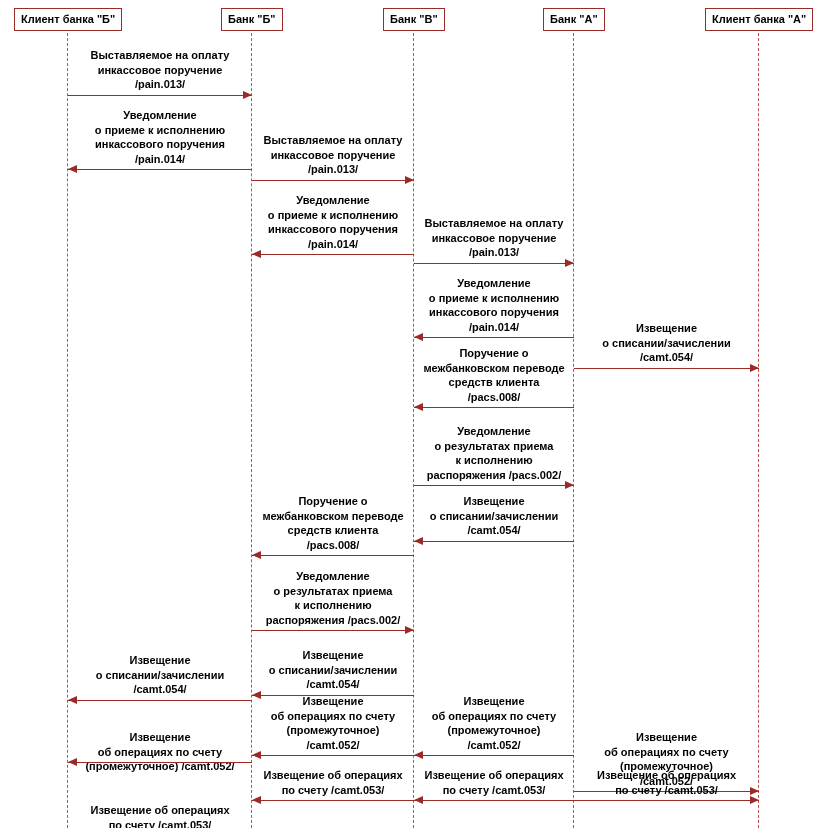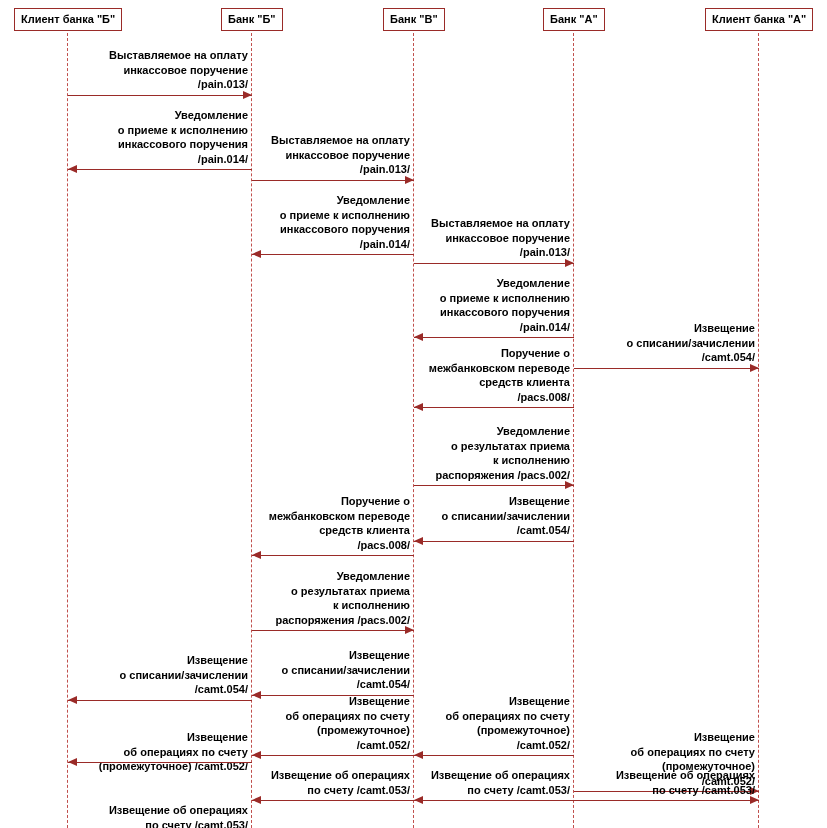--- a/index.html
+++ b/index.html
@@ -34,21 +34,21 @@
     position: absolute;
     width: 0;
     border-left: 1.5px dashed #c0504d;
   }
   .msg-label {
     position: absolute;
     box-sizing: border-box;
     color: #000000;
     font-size: 11px;
     font-weight: bold;
-    text-align: right;
+    text-align: center;
     line-height: 1.32;
     white-space: pre-line;
   }
   .arrow-line {
     position: absolute;
     height: 0;
     border-top: 1.5px solid #9a2b28;
   }
   .arrow-head {
     position: absolute;

